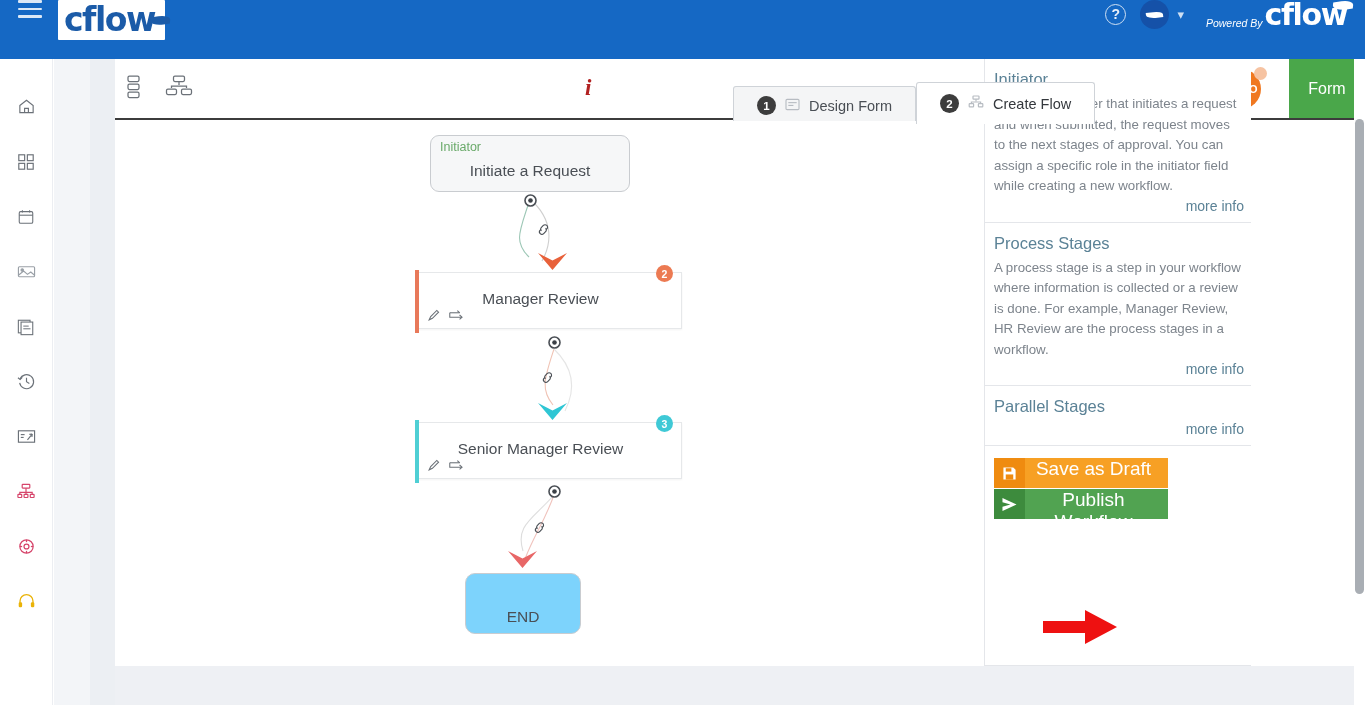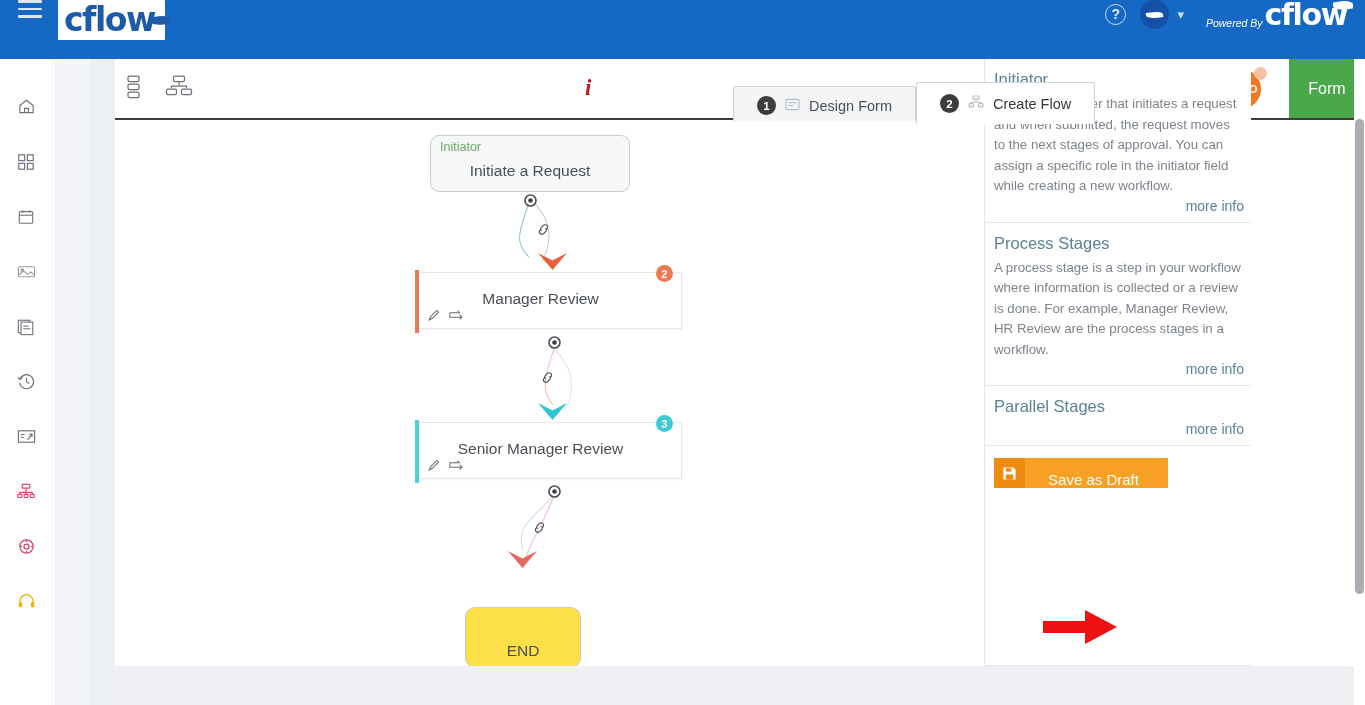--- a/index.html
+++ b/index.html
@@ -157,21 +157,21 @@
   }
   .node-initiator .ntag {
     position: absolute; left: 9px; top: 4px; font-size: 12.5px; color: #6aaa6a;
   }
   .node-initiator .ntitle {
     position: absolute; left: 0; right: 0; top: 26px; text-align: center;
     font-size: 15.5px; color: #4a4f55;
   }
   .node-end {
     left: 350px; top: 452px; width: 116px; height: 61px;
-    background: #fde047; border: 1px solid #c9ccd0; border-radius: 10px; margin-top: 34px;
+    background: #7dd3fc; border: 1px solid #c9ccd0; border-radius: 10px;
   }
   .node-end .ntitle {
     position: absolute; left: 0; right: 0; top: 34px; text-align: center;
     font-size: 15.5px; color: #4a4f55;
   }
   .node-stage {
     width: 265px; height: 57px; background: #ffffff;
     border: 1px solid #e6e8ea; box-shadow: 0 1px 2px rgba(0,0,0,0.05);
   }
   .node-stage .accent {
@@ -206,22 +206,22 @@
   }
   .info-b {
     font-size: 13.3px; color: #7d848c; line-height: 20.5px;
   }
   .more {
     text-align: right; font-size: 14px; color: #5b8296; cursor: pointer;
     margin-top: 1px;
   }
   .actions { padding: 12px 9px 14px 9px; }
   .act-btn {
-    display: flex; align-items: flex-end; width: 174px; height: 30px;
-    border: none; cursor: pointer; color: #ffffff; font-size: 15px;
+    display: flex; align-items: flex-start; width: 174px; height: 30px;
+    border: none; cursor: pointer; color: #ffffff; font-size: 19px;
     margin-bottom: 1px; padding: 0;
   }
   .act-ico {
     width: 31px; height: 30px; display: flex; align-items: center; justify-content: center;
     flex: 0 0 31px;
   }
   .act-lbl { flex: 1; text-align: center; padding-right: 6px; }
   .btn-draft { background: #f7a024; }
   .btn-draft .act-ico { background: #ef8b10; }
   .btn-publish { background: #51a351; }
@@ -558,20 +558,28 @@
       <span class="act-ico">
         <svg width="15" height="15" viewBox="0 0 16 16" fill="#ffffff">
           <path d="M1.5 1.5 H12 L14.5 4 V14.5 H1.5 Z"></path>
           <rect x="4" y="2.4" width="6" height="3.6" fill="#ef8b10"></rect>
           <rect x="4" y="9" width="8" height="5.5" fill="#ef8b10"></rect>
         </svg>
       </span>
       <span class="act-lbl">Save as Draft</span>
     </button>
 
+    <button class="act-btn btn-publish">
+      <span class="act-ico">
+        <svg width="17" height="15" viewBox="0 0 18 16" fill="#ffffff">
+          <path d="M1.5 1 L16.5 8 L1.5 15 L1.5 10.3 L10 8 L1.5 5.7 Z"></path>
+        </svg>
+      </span>
+      <span class="act-lbl">Publish Workflow</span>
+    </button>
   </div>
 </div>
 
 <span class="anno-arrow">
   <svg width="75" height="38" viewBox="0 0 75 38">
     <path d="M0 13 H42 V2 L74 19 L42 36 V25 H0 Z" fill="#ee1111"></path>
   </svg>
 </span>
 
 <div class="bottom-fill"></div>

